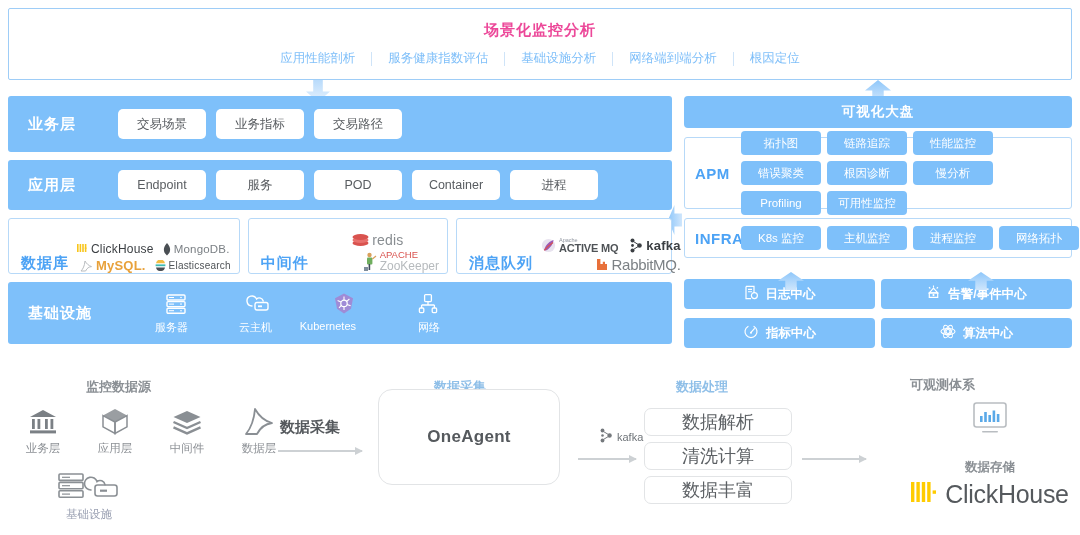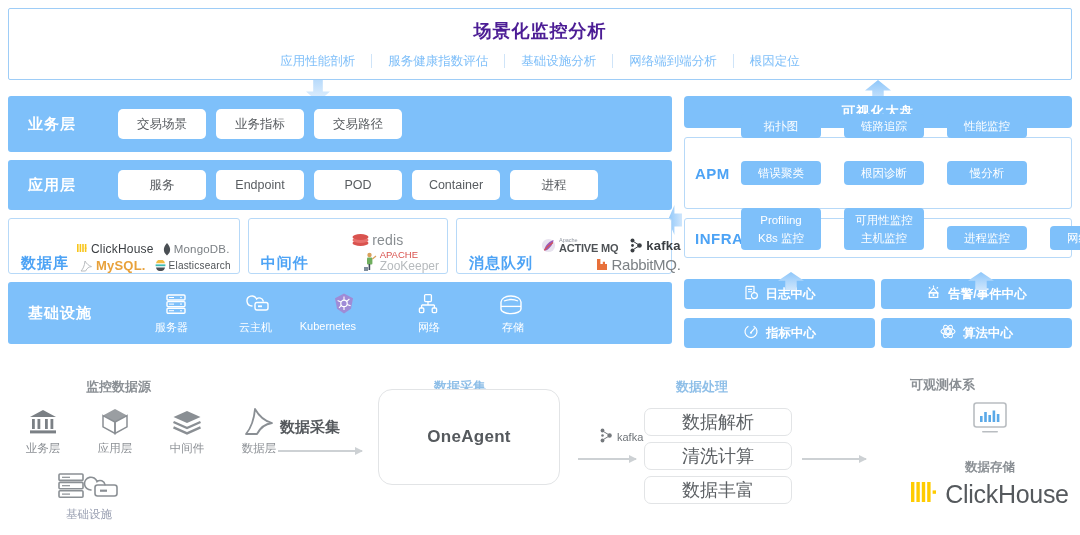--- a/index.html
+++ b/index.html
@@ -11,21 +11,21 @@
     position: relative;
   }
 
   
   .scenario-panel {
     position: absolute; left: 8px; top: 8px; width: 1064px; height: 72px;
     border: 1px solid #9ecdf7; border-radius: 2px; background: #fff;
     display: flex; flex-direction: column; align-items: center; justify-content: center;
   }
   .scenario-title {
-    font-size: 18px; font-weight: bold; color: #4c1d95; letter-spacing: 1px;
+    font-size: 15px; font-weight: bold; color: #ec4899; letter-spacing: 1px;
     margin-bottom: 10px;
   }
   .scenario-links { display: flex; align-items: center; }
   .scenario-link {
     font-size: 12.5px; color: #7fbff9; padding: 0 16px; white-space: nowrap;
   }
   .scenario-sep { width: 1px; height: 14px; background: #cfe4f8; }
 
   
   .arrow-down {
@@ -103,21 +103,21 @@
     color: #fff; font-size: 13.5px; font-weight: bold; letter-spacing: 1px;
   }
   .group-box {
     border: 1px solid #b7d9f8; border-radius: 3px; background: #fff;
     display: flex; align-items: center; padding: 6px 8px 6px 10px;
   }
   .group-name {
     font-size: 15px; font-weight: bold; color: #4da3f5; letter-spacing: .5px;
     min-width: 46px;
   }
-  .pill-grid { display: flex; flex-wrap: wrap; gap: 23px; flex: 1; }
+  .pill-grid { display: flex; flex-wrap: wrap; gap: 6px; flex: 1; }
   .pill {
     background: #7ec0fa; color: #fff; border-radius: 4px; font-size: 11.5px;
     height: 24px; display: flex; align-items: center; justify-content: center;
     padding: 0 8px; white-space: nowrap;
   }
   .pill.w4 { width: 80px; }
   .center-blocks { display: flex; gap: 6px; margin-top: 21px; }
   .center-col2 { flex: 1; display: flex; flex-direction: column; gap: 9px; }
   .center-block {
     background: #7ec0fa; color: #fff; border-radius: 4px; height: 30px;
@@ -205,22 +205,22 @@
     <div class="chips">
       <div class="chip">交易场景</div>
       <div class="chip">业务指标</div>
       <div class="chip">交易路径</div>
     </div>
   </div>
 
   <div class="layer-band" style="height:50px;">
     <div class="band-title">应用层</div>
     <div class="chips">
+      <div class="chip">Endpoint</div>
       <div class="chip">服务</div>
-      <div class="chip">Endpoint</div>
       <div class="chip">POD</div>
       <div class="chip">Container</div>
       <div class="chip">进程</div>
     </div>
   </div>
 
   <div class="mid-row">
 
     <div class="mid-box" style="width:236px;">
       <div class="mid-label">数据库</div>
@@ -383,30 +383,20 @@
           <svg width="24" height="24" viewBox="0 0 24 24">
             <rect x="8.6" y="2.6" width="6.8" height="7" rx="1" fill="none" stroke="#fff" stroke-width="1.3"></rect>
             <path d="M12 9.6 v3.4 M5.6 13 h12.8 M5.6 13 v3 M18.4 13 v3" fill="none" stroke="#fff" stroke-width="1.3"></path>
             <rect x="3.4" y="16" width="4.4" height="4.6" rx="1" fill="none" stroke="#fff" stroke-width="1.3"></rect>
             <rect x="16.2" y="16" width="4.4" height="4.6" rx="1" fill="none" stroke="#fff" stroke-width="1.3"></rect>
           </svg>
         </span>
         <span class="lb">网络</span>
       </div>
 
-      <div class="infra-item">
-        <span class="ic">
-          <svg width="26" height="22" viewBox="0 0 26 22">
-            <path d="M3 9 a10 6 0 0 1 20 0 v7 a10 4.6 0 0 1 -20 0 z" fill="none" stroke="#fff" stroke-width="1.4"></path>
-            <path d="M3 13.4 h20" stroke="#fff" stroke-width="1.3"></path>
-            <path d="M6 8 q7 -3 14 0" stroke="#fff" stroke-width="1.3" fill="none"></path>
-          </svg>
-        </span>
-        <span class="lb">存储</span>
-      </div>
 
     </div>
   </div>
 </div>
 
 <div class="right-col">
 
   <div class="dash-bar">可视化大盘</div>
 
   <div class="group-box" style="height:72px;">

